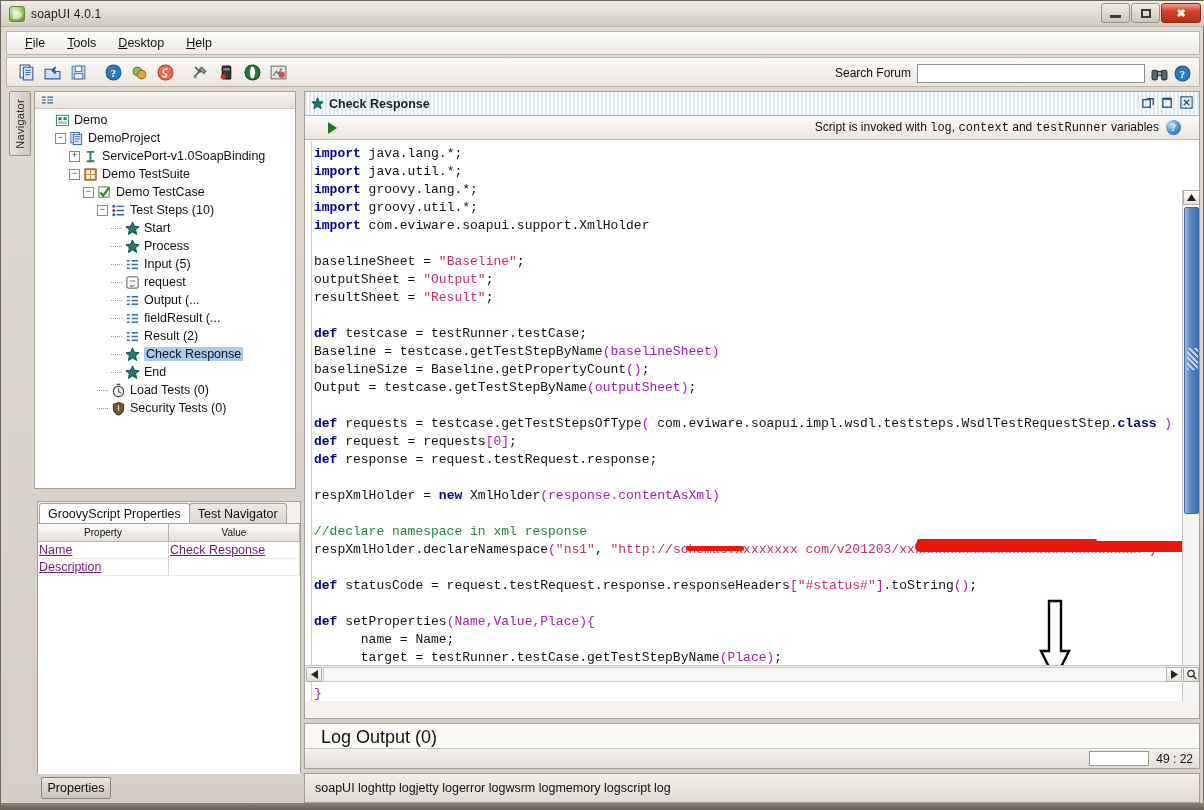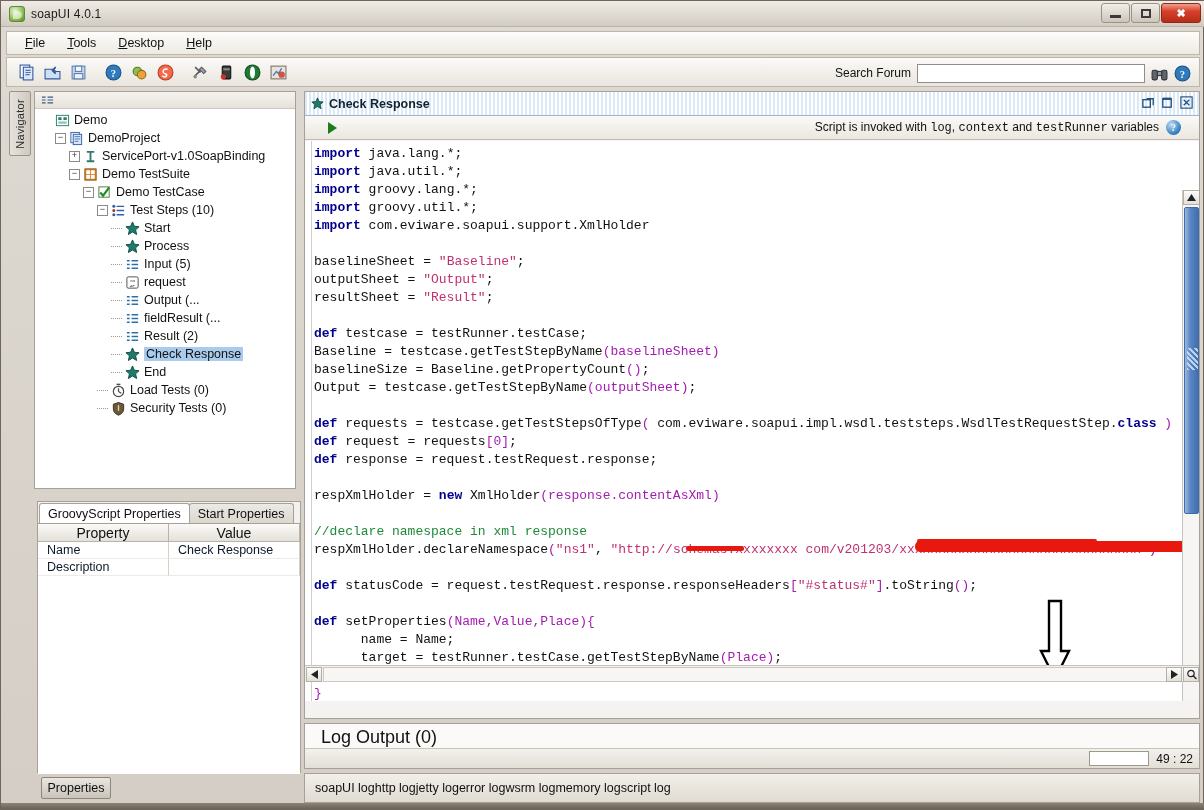--- a/index.html
+++ b/index.html
@@ -138,26 +138,26 @@
     border:1px solid #a7a099; border-bottom:none;
     background: linear-gradient(180deg,#eceae5,#dbd7ce);
     border-radius:3px 3px 0 0; margin-right:-1px;
   }
   .ptab.active { background:#ffffff; }
   .ptable { background:#fff; border-top:1px solid #a7a099; height:251px; }
   .pthead { display:flex; height:18px; }
   .pth {
     flex:1; background: linear-gradient(180deg,#fbfaf8,#e5e1da);
     border-right:1px solid #b9b3a9; border-bottom:1px solid #b9b3a9;
-    font-size:14px; display:flex; align-items:center; justify-content:center; color:#111;
+    font-size:10px; display:flex; align-items:center; justify-content:center; color:#111;
   }
   .ptrow { display:flex; height:17px; }
   .ptc {
     flex:1; border-right:1px solid #d6d2ca; border-bottom:1px solid #eeebe6;
-    font-size:12.5px; padding-left:9px; display:flex; align-items:center; color:#0f172a;
+    font-size:12.5px; padding-left:1px; display:flex; align-items:center; color:#701a75;text-decoration:underline;
   }
   .propbtn {
     position:absolute; left:40px; top:776px; width:70px; height:22px;
     background: linear-gradient(180deg,#e9e6e0,#c9c4ba);
     border:1px solid #8d8administrator; border:1px solid #8d867c; border-radius:2px;
     display:flex; align-items:center; justify-content:center;
     font-size:12.5px; color:#111;
   }
 
   
@@ -594,21 +594,21 @@
         </div>
       </div>
   </div>
 
   <div class="proppanel">
     <div class="ptabs">
       <div class="ptab active">
         <span>GroovyScript Properties</span>
       </div>
       <div class="ptab">
-        <span>Start Properties</span>
+        <span>Test Navigator</span>
       </div>
     </div>
     <div class="ptable">
       <div class="pthead">
         <div class="pth">Property</div>
         <div class="pth">Value</div>
       </div>
       <div class="ptrow">
         <div class="ptc">Name</div>
         <div class="ptc">Check Response</div>

